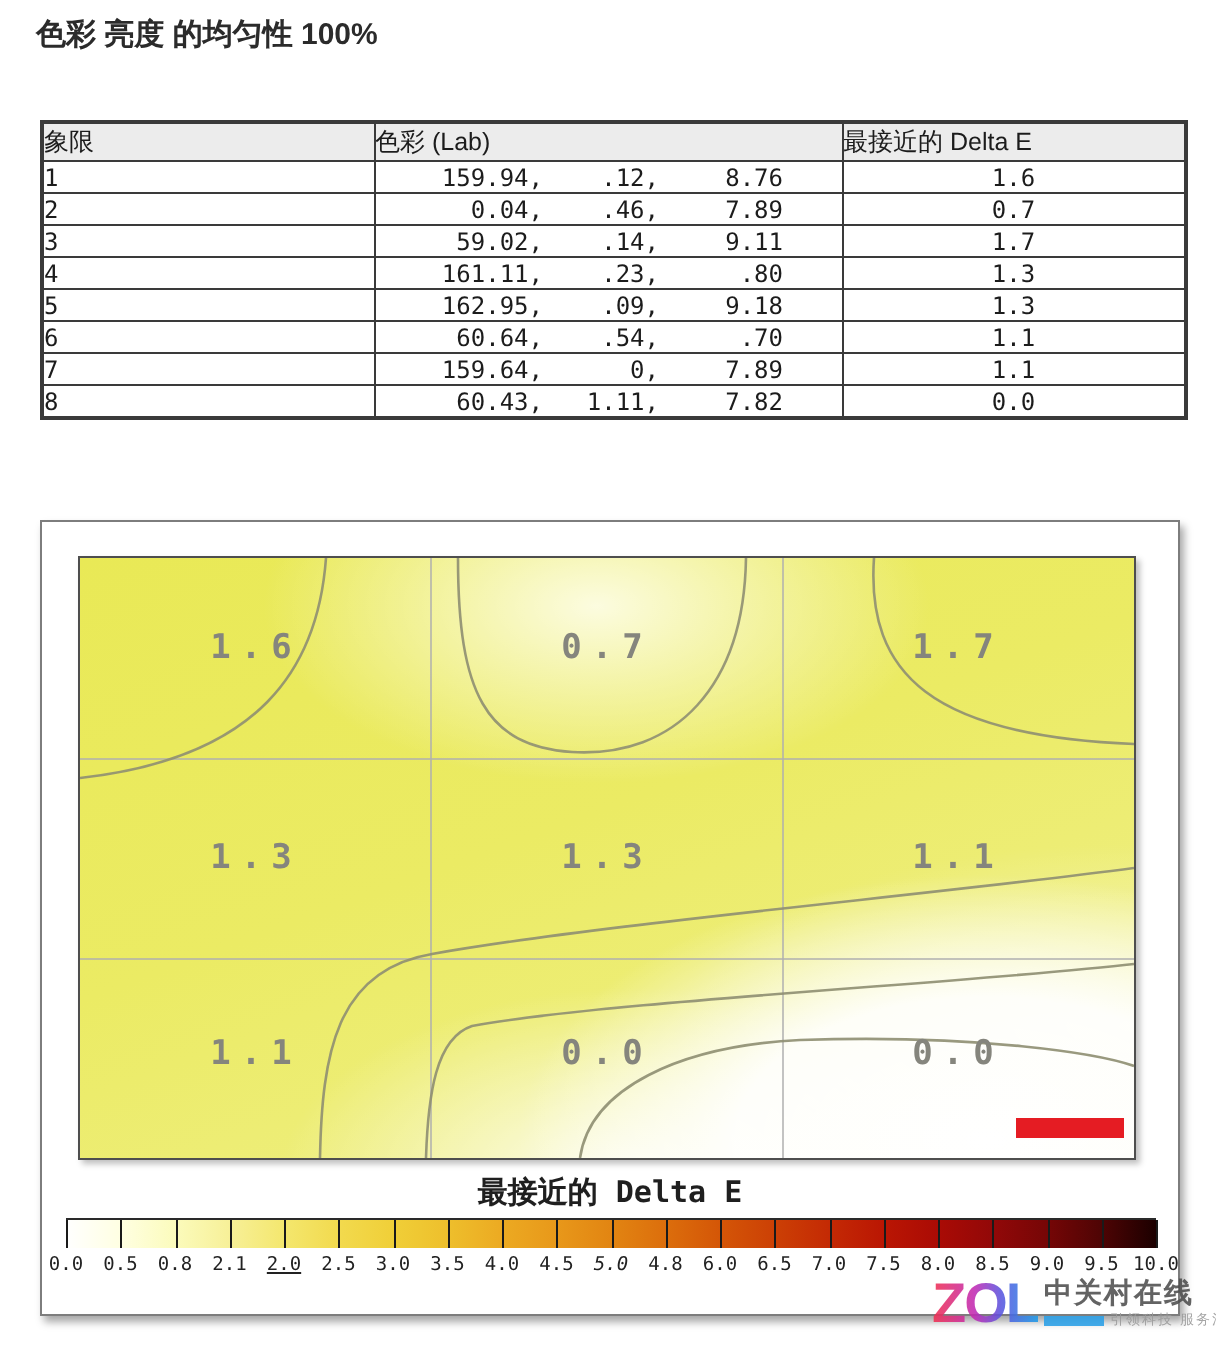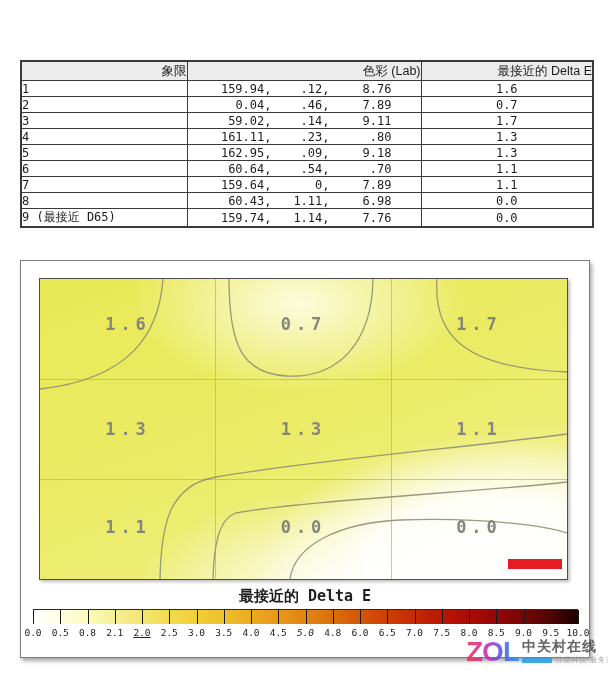--- a/index.html
+++ b/index.html
@@ -4,21 +4,21 @@
 <style>
   html,body{margin:0;padding:0;background:#ffffff;}
   .page{position:relative;width:608px;height:676px;background:#ffffff;
         font-family:"Liberation Sans",sans-serif;overflow:hidden;}
   .title{position:absolute;left:18px;top:8px;font-size:15px;font-weight:600;color:#2b2b2b;}
 
   
   table.uni{position:absolute;left:20px;top:60px;width:572px;border-collapse:collapse;
             border:2px solid #3a3a3a;table-layout:fixed;}
   table.uni th,table.uni td{border:1px solid #3a3a3a;padding:0;overflow:hidden;white-space:nowrap;}
-  table.uni th{height:18px;background:#ececec;font-size:12.5px;font-weight:normal;color:#1c1c1c;text-align:right;}
+  table.uni th{height:18px;background:#ececec;font-size:12.5px;font-weight:normal;color:#1c1c1c;text-align:left;}
   table.uni td{height:15px;font-size:12px;color:#1c1c1c;
                font-family:"DejaVu Sans Mono","Liberation Sans",monospace;}
   col.c1{width:166px;} col.c2{width:234px;} col.c3{width:172px;}
   td.quad{text-align:left;padding-left:10px;}
   td.lab{text-align:center;}
   td.lab .p{display:inline-block;text-align:right;}
   td.lab .p1{width:84px;} td.lab .p2{width:58px;} td.lab .p3{width:62px;margin-right:30px;}
   td.delta{text-align:center;}
 
   
@@ -60,20 +60,21 @@
   .logo-name{font-size:14px;font-weight:bold;color:#4e4e4e;letter-spacing:1px;line-height:14px;}
   .logo-tagrow{display:flex;align-items:center;margin-top:2px;}
   .logo-bar{display:inline-block;width:30px;height:5px;background:#2aa0e8;margin-right:3px;}
   .logo-tagline{font-size:7px;color:#9a9a9a;letter-spacing:1px;white-space:nowrap;}
 </style>
 </head>
 <body>
 
 <div class="page">
 
+  <div class="title">色彩 亮度 的均匀性 100%</div>
 
   <table class="uni">
     <colgroup>
         <col class="c1">
         <col class="c2">
         <col class="c3">
       </colgroup>
     <thead>
       <tr>
         <th>象限</th>
@@ -112,26 +113,21 @@
           <td class="lab"><span class="p p1">60.64,</span><span class="p p2">.54,</span><span class="p p3">.70</span></td>
           <td class="delta">1.1</td>
         </tr>
         <tr>
           <td class="quad">7</td>
           <td class="lab"><span class="p p1">159.64,</span><span class="p p2">0,</span><span class="p p3">7.89</span></td>
           <td class="delta">1.1</td>
         </tr>
         <tr>
           <td class="quad">8</td>
-          <td class="lab"><span class="p p1">60.43,</span><span class="p p2">1.11,</span><span class="p p3">6.98</span></td>
-          <td class="delta">0.0</td>
-        </tr>
-        <tr>
-          <td class="quad">9 (最接近 D65)</td>
-          <td class="lab"><span class="p p1">159.74,</span><span class="p p2">1.14,</span><span class="p p3">7.76</span></td>
+          <td class="lab"><span class="p p1">60.43,</span><span class="p p2">1.11,</span><span class="p p3">7.82</span></td>
           <td class="delta">0.0</td>
         </tr>
       </tbody>
   </table>
 
   <div class="panel">
     <div class="heatmap">
       <div class="gridline gv" style="left:175px;"></div>
       <div class="gridline gv" style="left:351px;"></div>
       <div class="gridline gh" style="top:100px;"></div>

